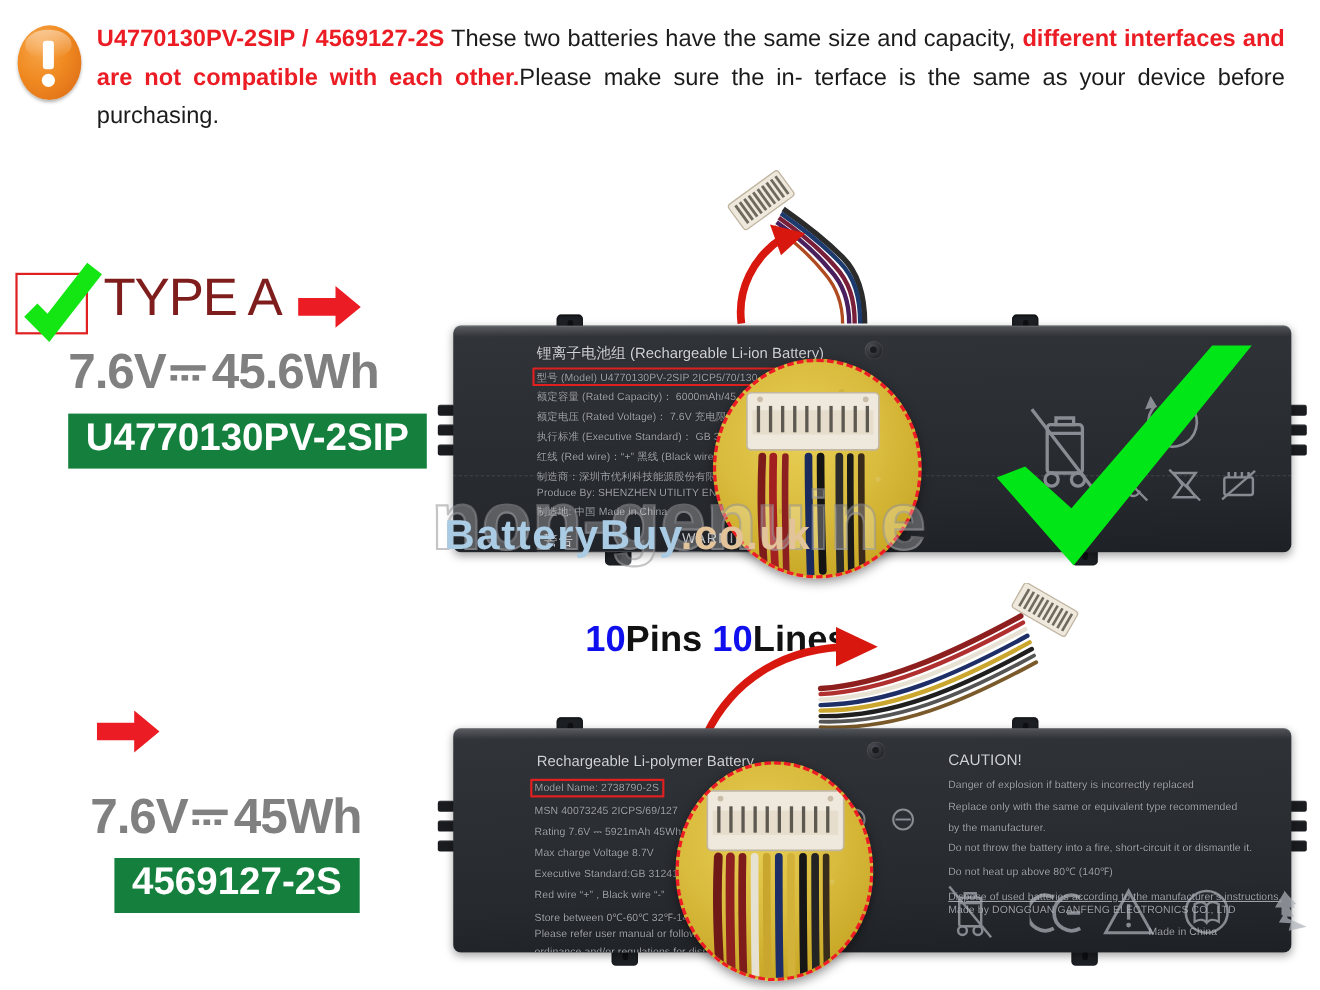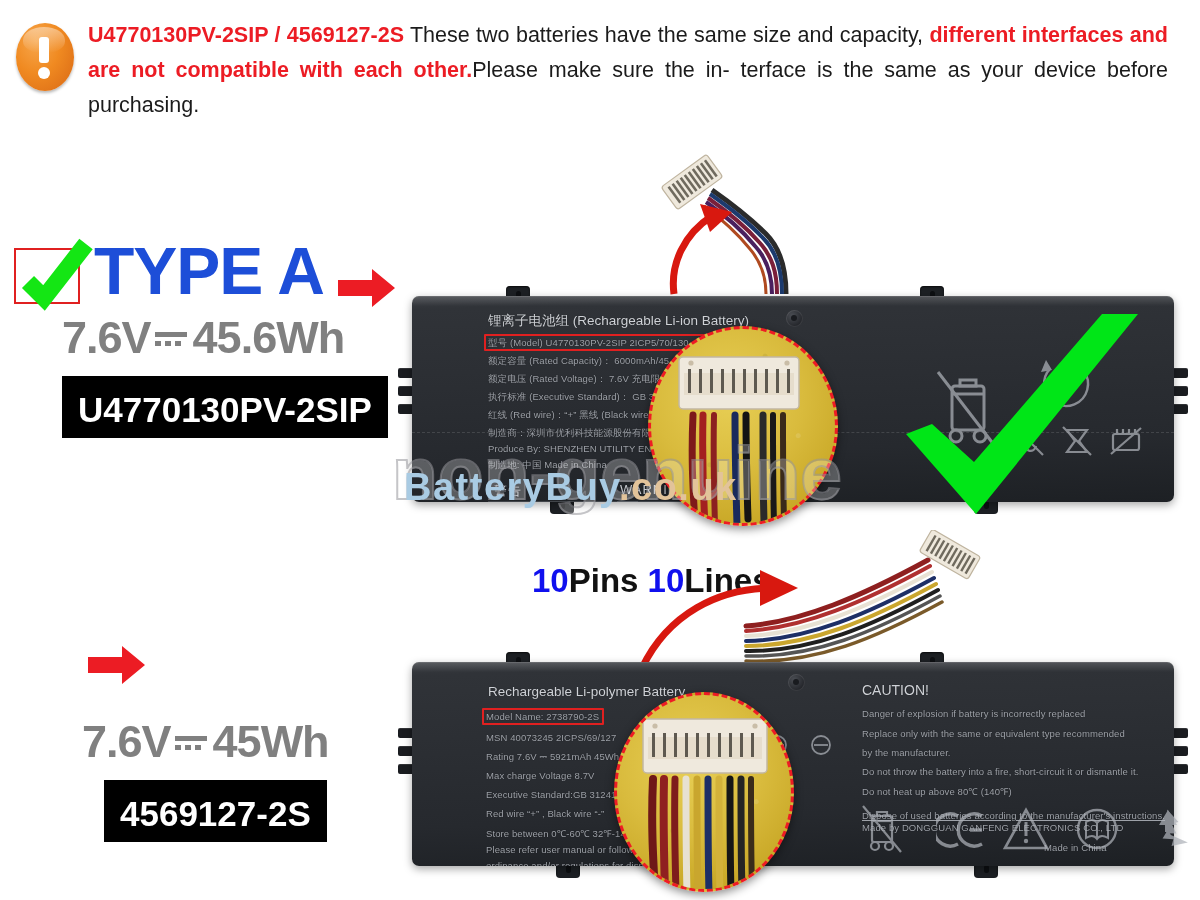--- a/index.html
+++ b/index.html
@@ -37,40 +37,40 @@
   .leftcol{position:absolute;left:0;top:0;width:400px;}
 
   .tick-box{
       position:absolute;left:14px;top:0px;width:66px;height:56px;
       border:2px solid #e02020;box-sizing:border-box;
   }
   .tick-box svg{position:absolute;left:-4px;top:-14px;}
 
   .type-line{position:absolute;white-space:nowrap;}
   .type-word{
-      font-size:66px;font-weight:bold;color:#1d4ed8;letter-spacing:-1px;
+      font-size:48px;font-weight:normal;color:#7f1d1d;letter-spacing:-1px;
       font-family:"Liberation Sans",sans-serif;line-height:62px;
   }
   .type-arrow{display:inline-block;vertical-align:middle;margin-left:10px;}
 
   .spec-line{
       position:absolute;white-space:nowrap;font-size:45px;font-weight:bold;color:#808080;
       font-family:"Liberation Sans",sans-serif;line-height:48px;letter-spacing:-1px;
   }
   .dc-sym{display:inline-block;width:34px;height:26px;position:relative;vertical-align:middle;margin:0 4px;}
   .dc-sym i{position:absolute;left:0;background:#808080;display:block;}
   .dc-sym i:nth-child(1){top:4px;width:32px;height:5px;}
   .dc-sym i:nth-child(2){top:13px;width:6px;height:5px;}
   .dc-sym i:nth-child(3){top:13px;left:10px;width:6px;height:5px;}
   .dc-sym i:nth-child(4){top:13px;left:20px;width:6px;height:5px;}
 
   .model-chip{
-      position:absolute;background:#000000;color:#ffffff;font-weight:bold;
+      position:absolute;background:#15803d;color:#ffffff;font-weight:bold;
       font-family:"Liberation Sans",sans-serif;
-      padding:14px 16px 8px 16px;font-size:35px;letter-spacing:0px;white-space:nowrap;
+      padding:2px 16px 8px 16px;font-size:35px;letter-spacing:0px;white-space:nowrap;
   }
 
   
   .battery-wrap{position:absolute;}
   .battery{
       position:absolute;border-radius:7px;
       background:linear-gradient(178deg,#3a3d42 0%,#303338 6%,#2b2e33 40%,#26292e 72%,#1d2024 100%);
       box-shadow:0 3px 8px rgba(0,0,0,.35), inset 0 1px 0 rgba(255,255,255,.10);
       overflow:hidden;
   }

